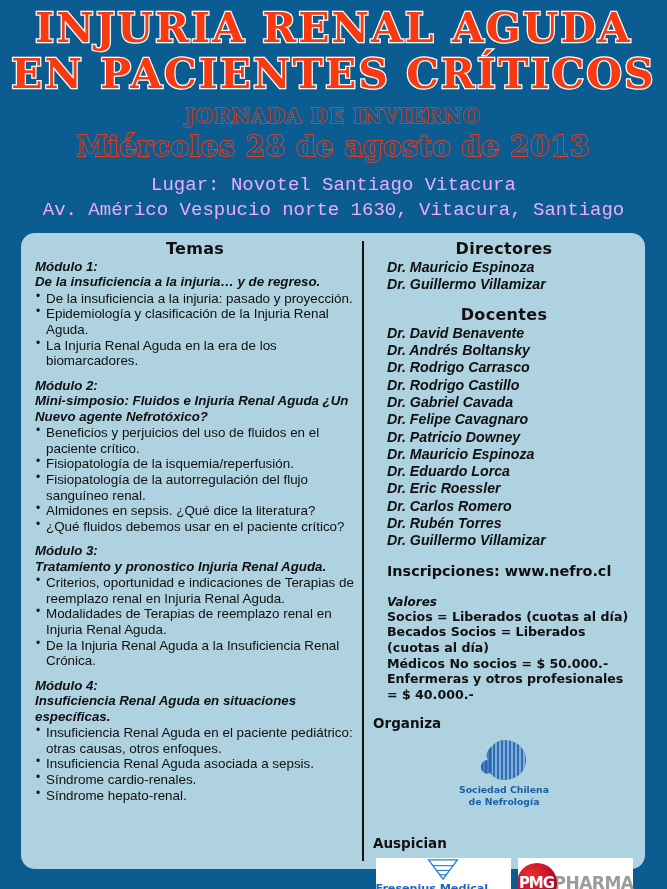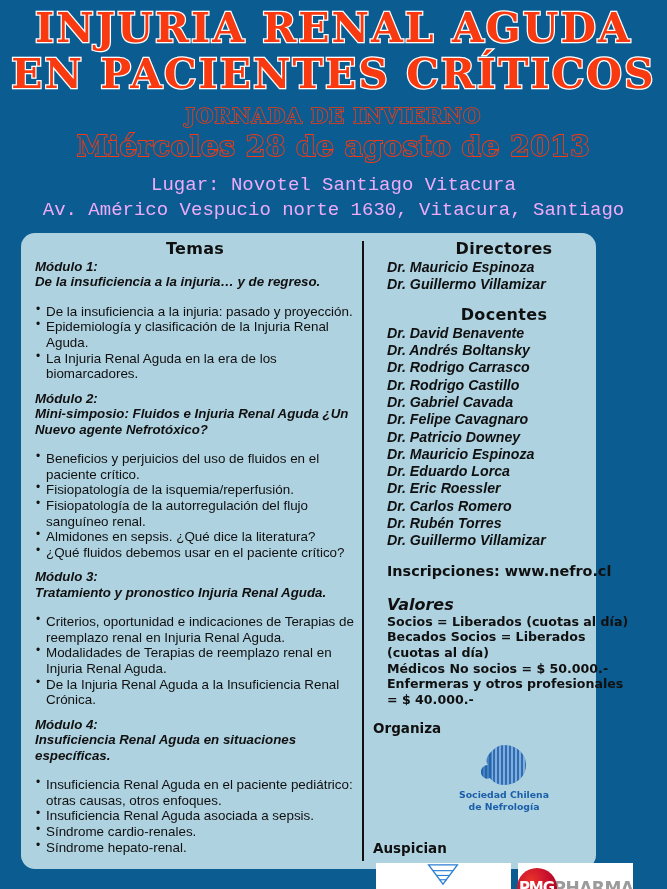--- a/index.html
+++ b/index.html
@@ -40,21 +40,21 @@
     paint-order:stroke fill;
     margin-top:2px;
   }
   .venue{
     font-family:Liberation Mono, monospace;
     color:#f0abfc;font-size:19px;line-height:1.35;margin-top:10px;
   }
 
   
   .card{
-    position:absolute;left:21px;top:233px;width:575px;height:636px;
+    position:absolute;left:21px;top:233px;width:624px;height:636px;
     background:#afd2e0;
     border-radius:14px;
     box-sizing:border-box;
   }
   .divider{
     position:absolute;left:341px;top:8px;width:2px;height:620px;
     background:#111;
   }
   .col-left{
     position:absolute;left:14px;top:6px;width:320px;
@@ -69,40 +69,40 @@
     text-align:center;font-weight:bold;font-size:16px;
     font-family:"DejaVu Sans", sans-serif;
     letter-spacing:0.3px;
     margin:0 0 1px 0;
   }
   .mod-title{
     font-style:italic;font-weight:bold;font-size:13.3px;
     line-height:1.16;margin-top:9px;
   }
   .mod-title.first{margin-top:0;}
-  ul.bullets{list-style:none;margin:14px 0 0 0;padding:0;}
+  ul.bullets{list-style:none;margin:1px 0 0 0;padding:0;}
   ul.bullets li{
     font-size:13.4px;line-height:1.165;
     padding-left:11px;position:relative;margin:0;
   }
   ul.bullets li::before{
     content:"\2022";position:absolute;left:1px;top:-1px;font-size:12px;
   }
 
   .name{
     font-style:italic;font-weight:bold;font-size:14.2px;line-height:1.22;
     text-align:left;padding-left:14px;
   }
   .gap{height:11px;}
   .insc{
     font-weight:bold;font-size:14.4px;padding-left:14px;margin-top:13px;
     font-family:"DejaVu Sans", sans-serif;
   }
   .valores-h{
-    font-style:italic;font-weight:bold;font-size:16px;
+    font-style:italic;font-weight:bold;font-size:12px;
     padding-left:14px;margin-top:16px;
     font-family:"DejaVu Sans", sans-serif;
   }
   .valores-l{
     font-weight:bold;font-size:12.6px;line-height:1.24;padding-left:14px;
     font-family:"DejaVu Sans", sans-serif;
   }
   .mini-head{
     text-align:left;font-weight:bold;font-size:13.5px;
     font-family:"DejaVu Sans", sans-serif;

